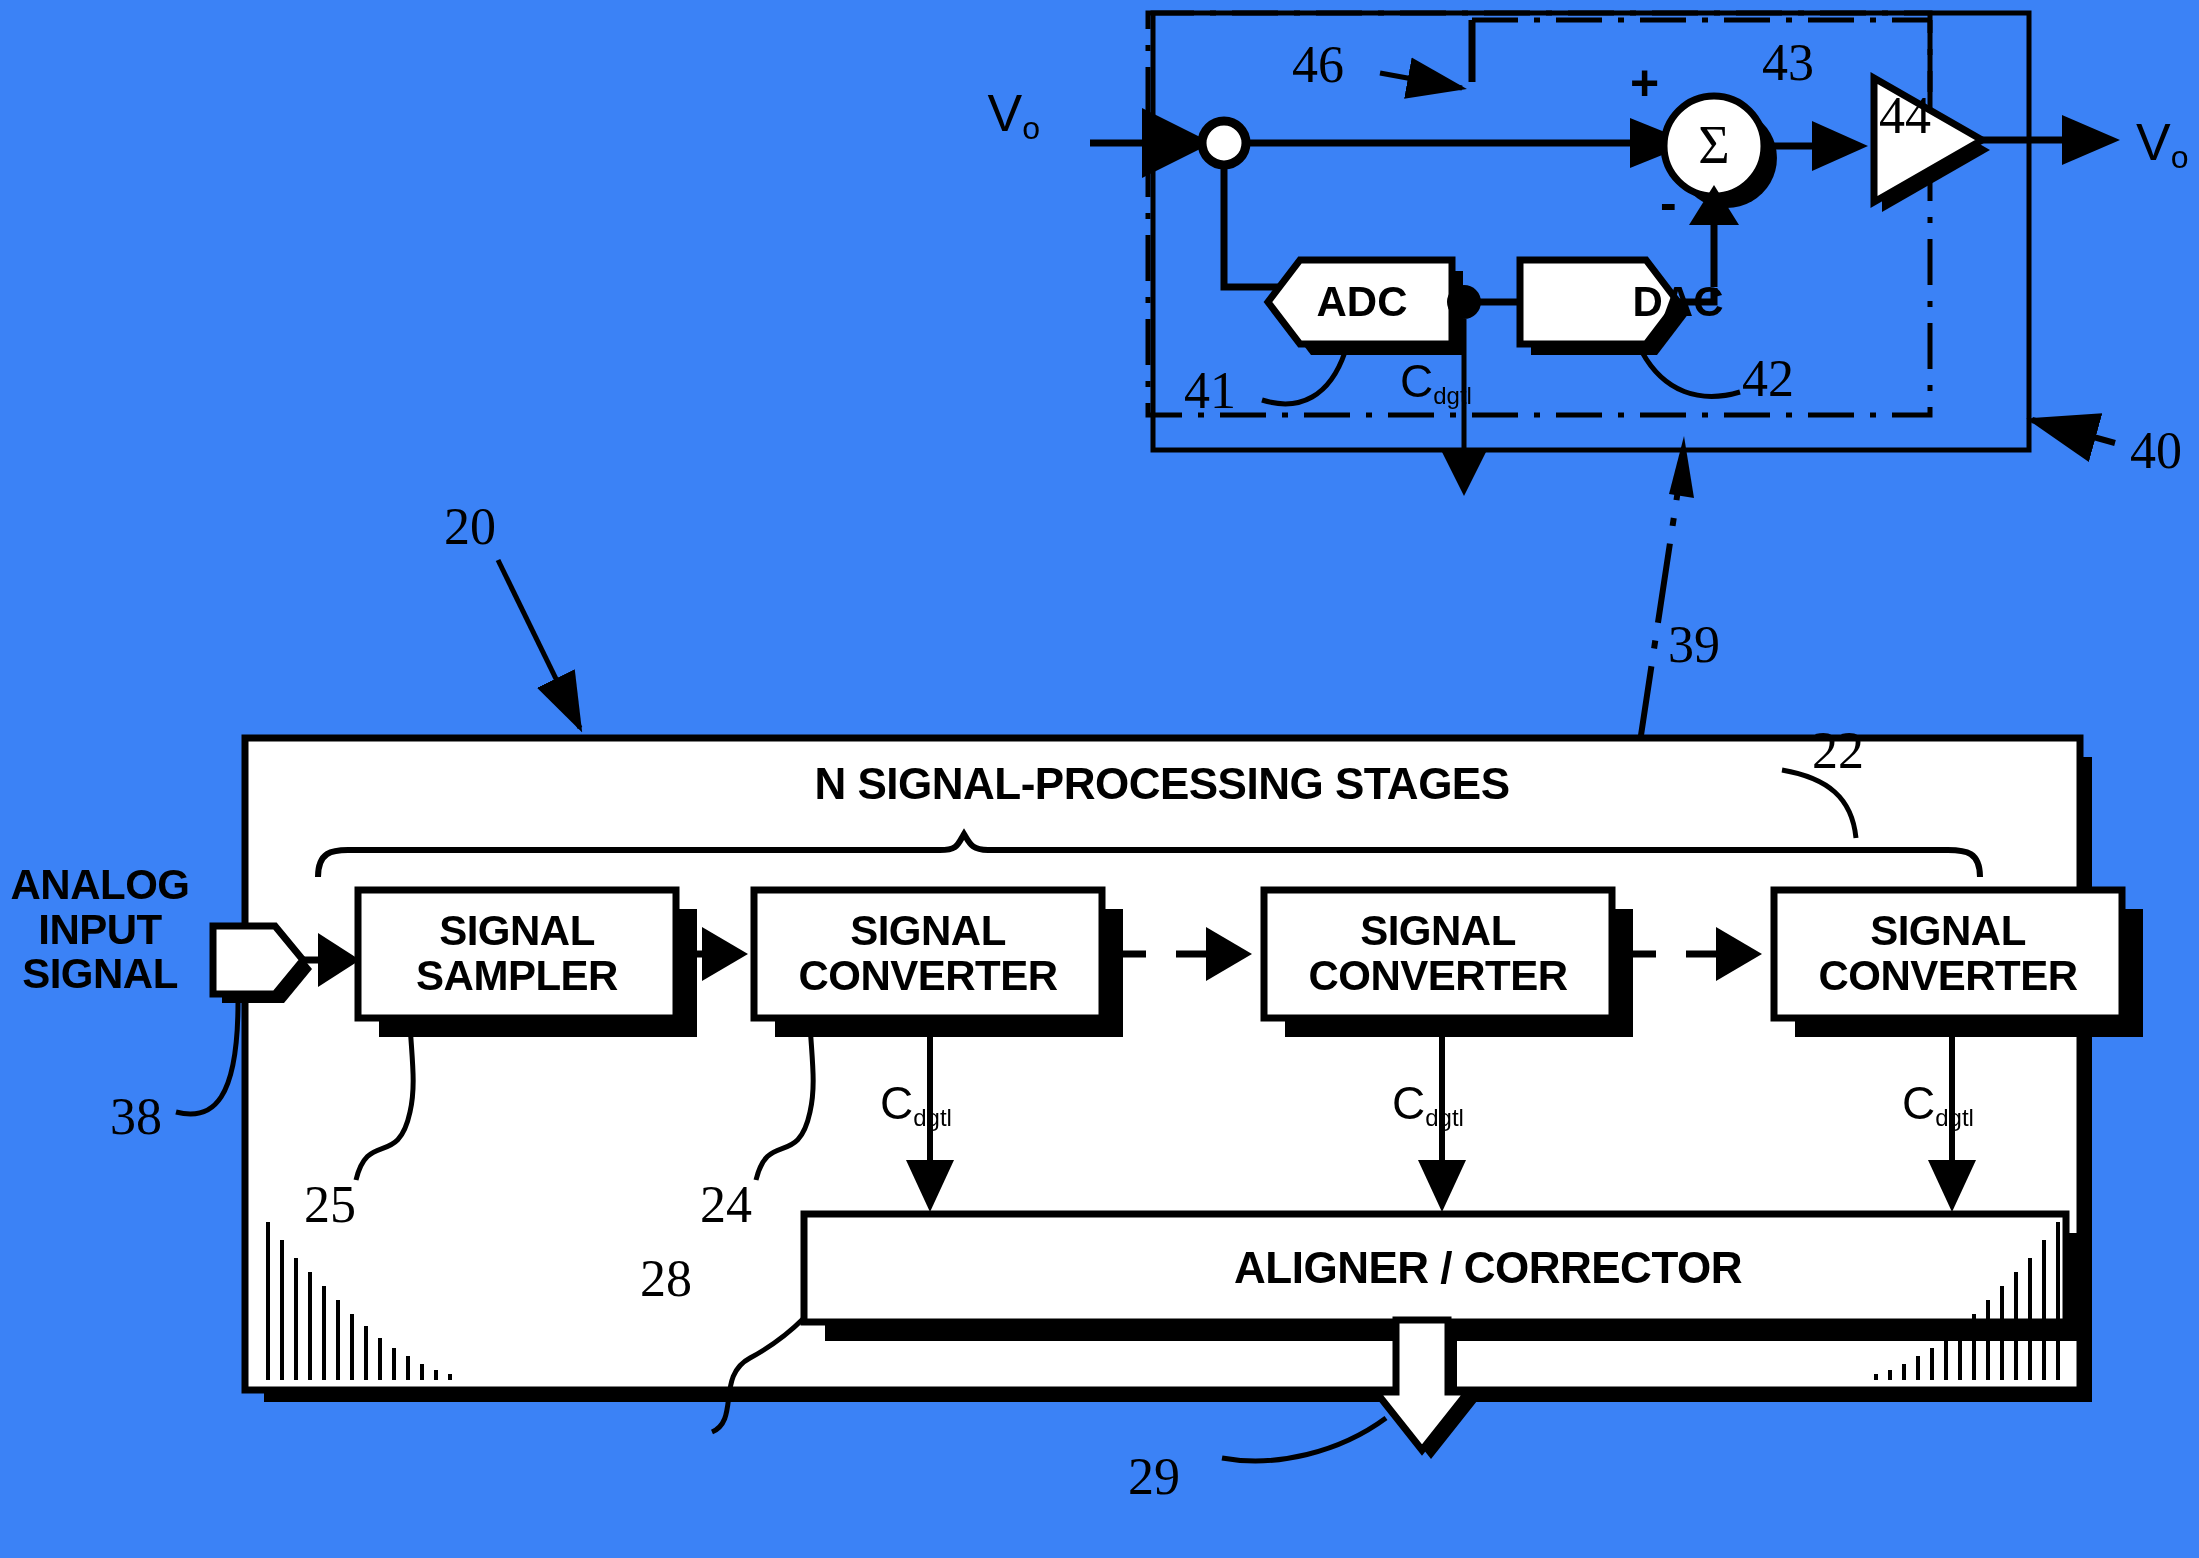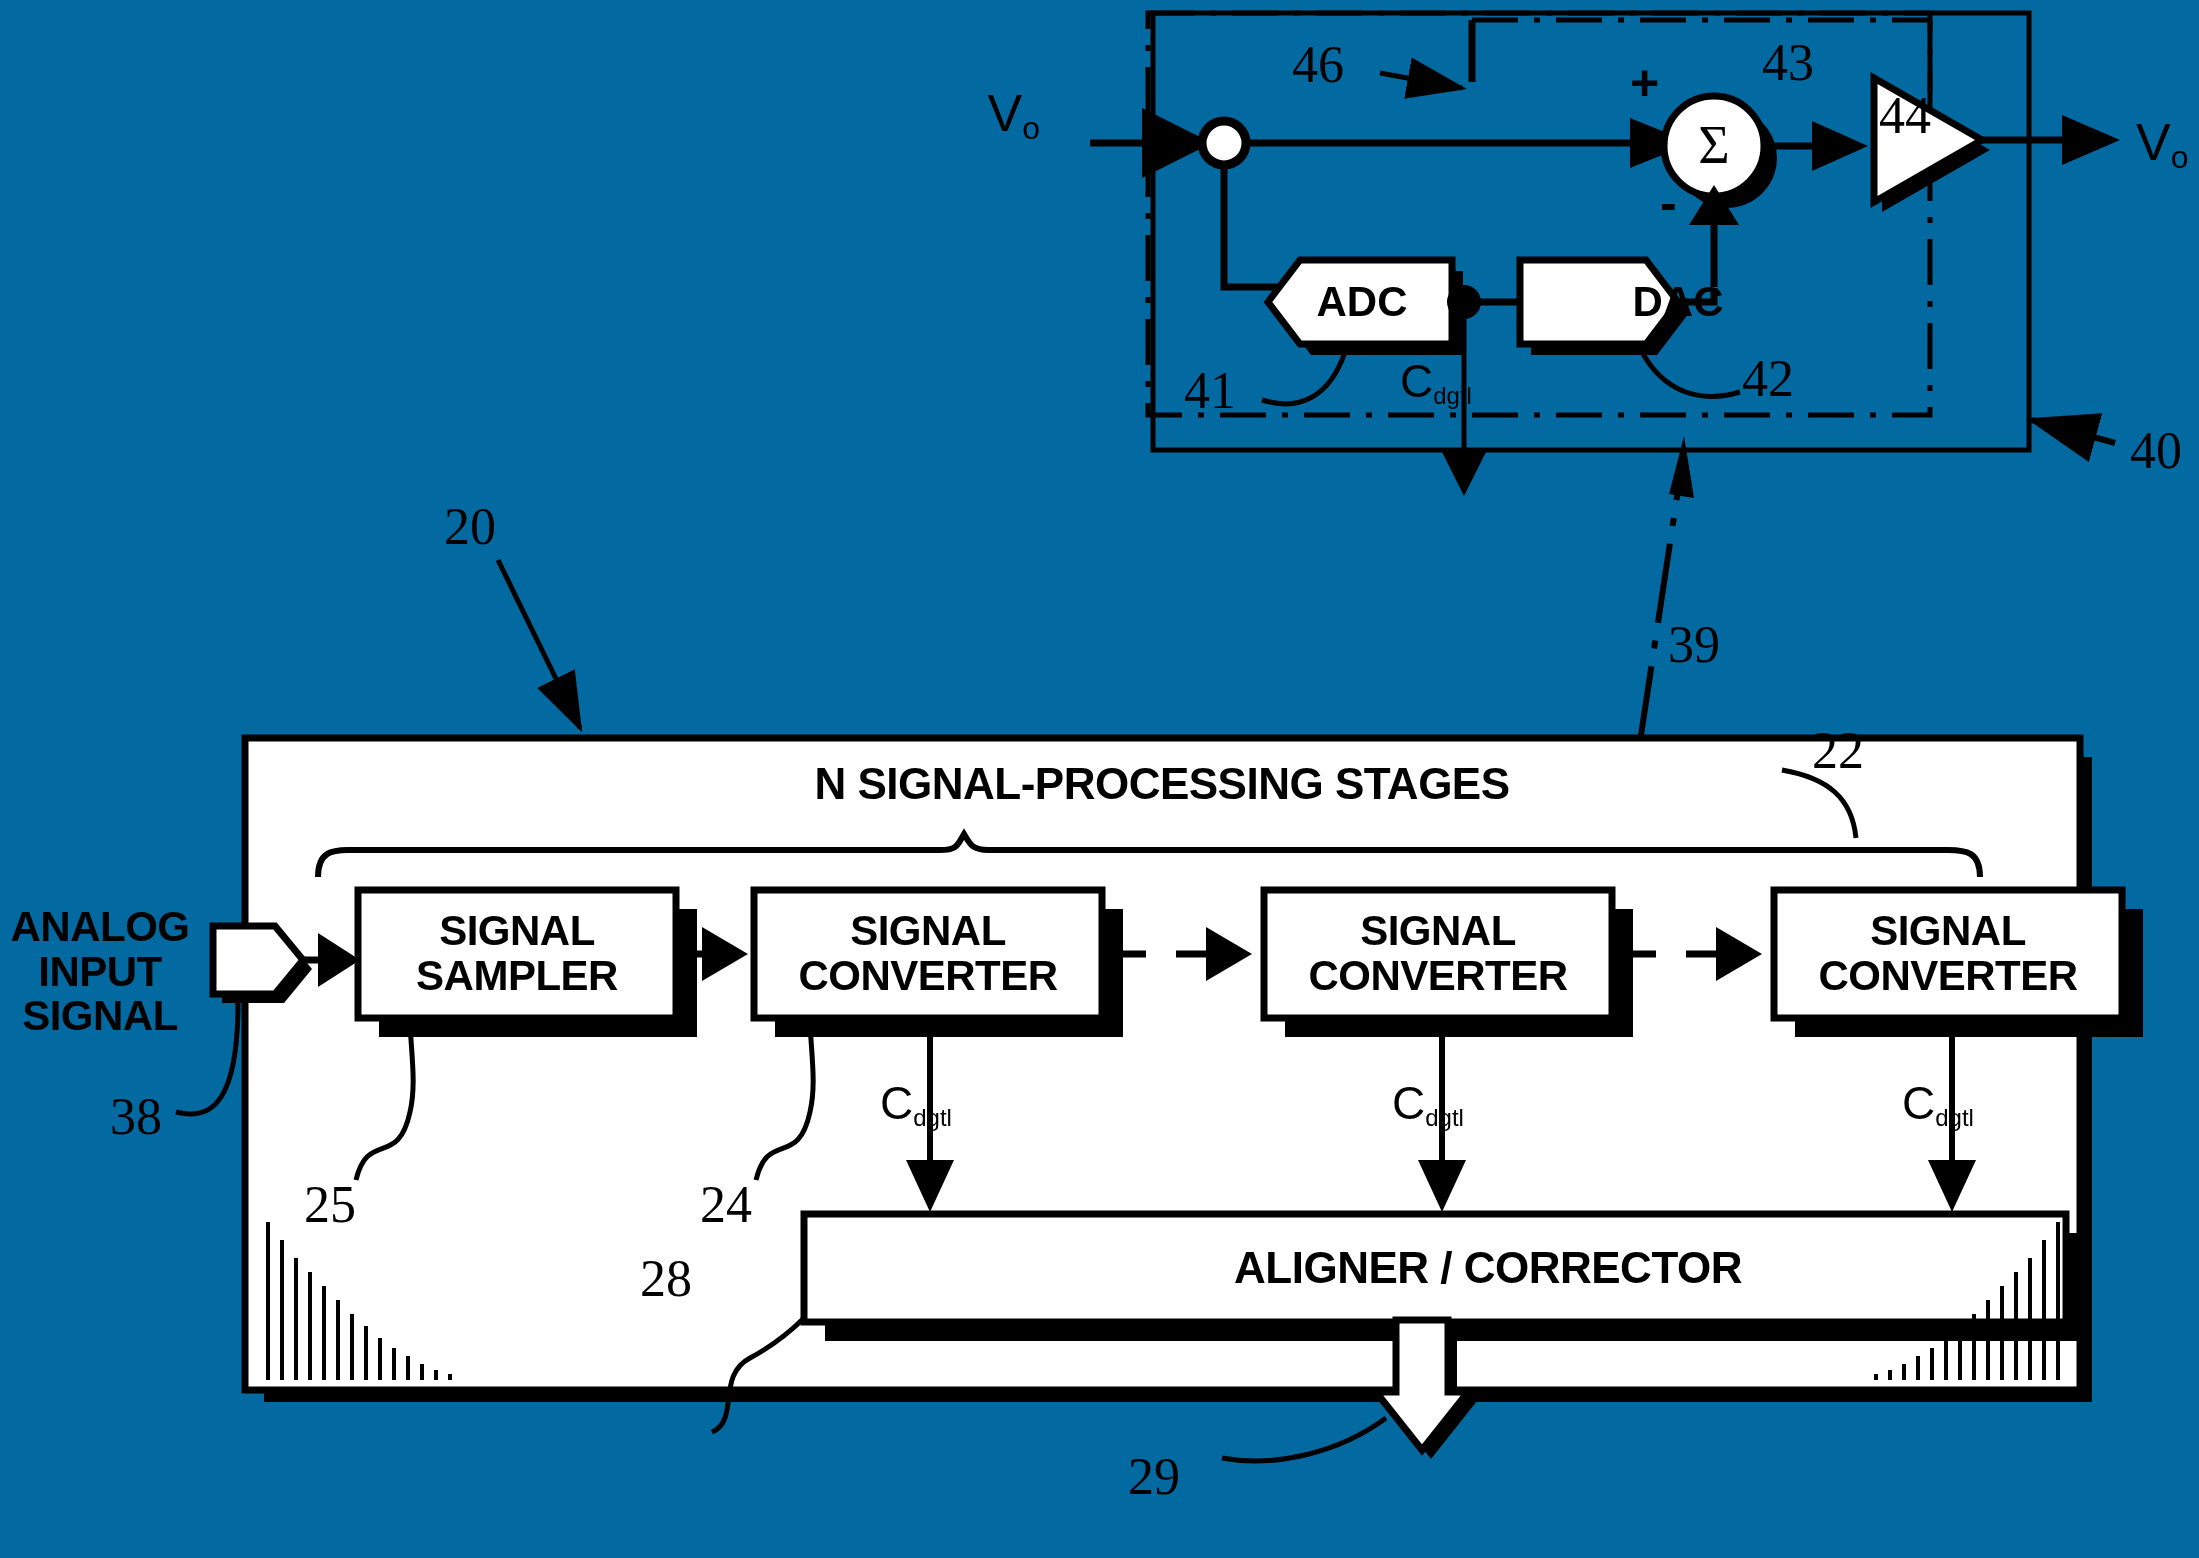--- a/index.html
+++ b/index.html
@@ -9,21 +9,21 @@
     background: #ffffff;
   }
   body {
     font-family: "Liberation Sans", sans-serif;
     color: #000000;
   }
   #figure {
     position: relative;
     width: 2199px;
     height: 1558px;
-    background: #0369a1;
+    background: #3b82f6;
     overflow: hidden;
   }
   svg.layer {
     position: absolute;
     left: 0;
     top: 0;
     width: 2199px;
     height: 1558px;
   }
   
@@ -386,21 +386,21 @@
   <div class="txt refnum" style="left:2130px; top:424px;">40</div>
 
   <div class="txt refnum" style="left:1668px; top:618px;">39</div>
 
   <div class="txt refnum" style="left:470px; top:500px; transform:translateX(-50%);">20</div>
 
   <div class="txt refnum" style="left:1812px; top:724px;">22</div>
 
   <div class="txt biglabel" style="left:1162px; top:760px; transform:translateX(-50%);">N SIGNAL-PROCESSING STAGES</div>
 
-  <div class="txt blocklabel" style="left:100px; top:930px; transform:translate(-50%,-50%);margin-top:42px;">
+  <div class="txt blocklabel" style="left:100px; top:930px; transform:translate(-50%,-50%);">
     <div>ANALOG</div>
     <div>INPUT</div>
     <div>SIGNAL</div>
   </div>
 
   <div class="txt refnum" style="left:110px; top:1090px;">38</div>
 
   <div class="txt blocklabel" style="left:517px; top:954px; transform:translate(-50%,-50%);">
     <div>SIGNAL</div>
     <div>SAMPLER</div>

